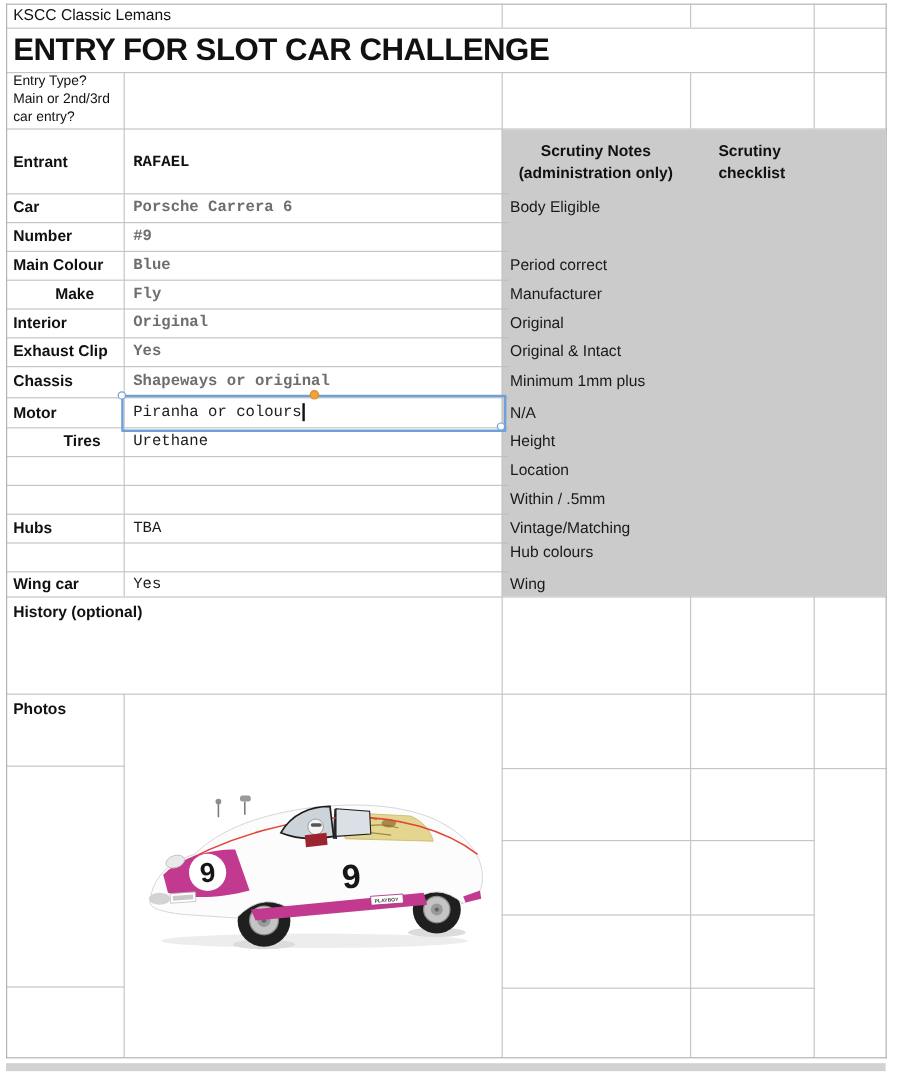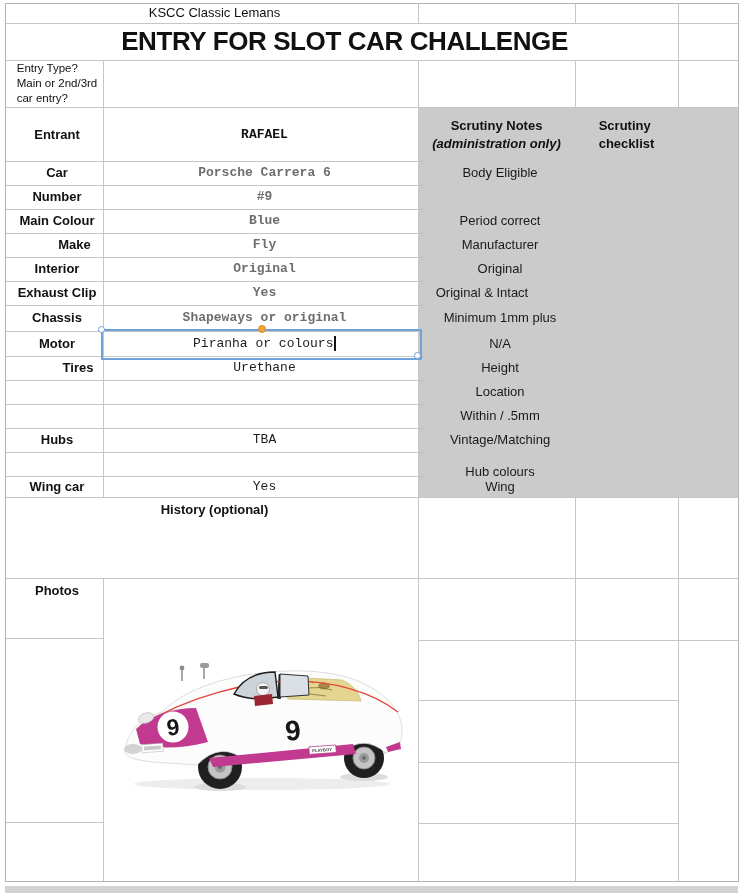--- a/index.html
+++ b/index.html
@@ -4,34 +4,34 @@
 <style>
   html,body{margin:0;padding:0;background:#ffffff;}
   .stage{position:relative;width:748px;height:893px;background:#ffffff;overflow:hidden;
          font-family:"Liberation Sans",sans-serif;color:#111;}
   .panel{position:absolute;background:#cbcbcb;z-index:1;}
   .hl,.vl{position:absolute;background:#c6c6c6;z-index:2;}
   .hl{height:1px;} .vl{width:1px;}
   .edge{background:#b3b3b3;}
   .tick{position:absolute;background:#bdbdbd;height:1px;width:5px;z-index:3;}
   .c{position:absolute;display:flex;align-items:center;z-index:3;box-sizing:border-box;
-     font-size:13px;line-height:1.2;justify-content:center;}
+     font-size:13px;line-height:1.2;}
   .lab{font-weight:bold;padding-left:6px;}
   .mono{font-family:"Liberation Mono","DejaVu Sans Mono",monospace;padding-left:8px;}
   .v-gray{color:#6e6e6e;font-weight:bold;}
   .v-dark{color:#1c1c1c;font-weight:normal;}
   .v-black-bold{color:#111;font-weight:bold;}
   .small{font-size:11.5px;line-height:1.3;}
   .preline{white-space:pre-line;}
   .top-align{align-items:flex-start;padding-top:5px;}
   .center{justify-content:center;text-align:center;}
   .title{font-size:26px;font-weight:bold;letter-spacing:-0.4px;padding-left:6px;}
   .scr-item{font-weight:normal;color:#1a1a1a;padding-left:7px;}
   .scr-head{font-weight:bold;text-align:left;line-height:1.35;}
-  .scr-sub{font-style:italic;}
+  .scr-sub{}
   .sel{position:absolute;z-index:5;border:2px solid #6fa1d8;border-radius:1px;background:transparent;}
   .handle{position:absolute;width:7px;height:7px;border-radius:50%;background:#fff;
           border:1.5px solid #6fa1d8;box-sizing:border-box;z-index:6;}
   .handle-orange{position:absolute;width:8px;height:8px;border-radius:50%;background:#f0a33c;
           border:1px solid #d88d26;box-sizing:border-box;z-index:6;}
   .caret{display:inline-block;width:1.5px;height:15px;background:#111;margin-left:1px;vertical-align:-2px;}
   .strip{position:absolute;background:#d2d2d2;z-index:1;}
   svg text{font-family:"Liberation Sans",sans-serif;}
 </style>
 </head>
@@ -210,42 +210,42 @@
     </div>
   <div class="c scr-item" style="left:418px;top:209px;width:157px;height:24px;">
       <span>Period correct</span>
     </div>
   <div class="c scr-item" style="left:418px;top:233px;width:157px;height:24px;">
       <span>Manufacturer</span>
     </div>
   <div class="c scr-item" style="left:418px;top:257px;width:157px;height:24px;">
       <span>Original</span>
     </div>
-  <div class="c scr-item" style="left:400px;top:281px;width:157px;height:24px;">
+  <div class="c scr-item" style="left:418px;top:281px;width:157px;height:24px;">
       <span>Original &amp; Intact</span>
     </div>
   <div class="c scr-item" style="left:418px;top:305px;width:157px;height:26px;">
       <span>Minimum 1mm plus</span>
     </div>
   <div class="c scr-item" style="left:418px;top:331px;width:157px;height:25px;">
       <span>N/A</span>
     </div>
   <div class="c scr-item" style="left:418px;top:356px;width:157px;height:24px;">
       <span>Height</span>
     </div>
   <div class="c scr-item" style="left:418px;top:380px;width:157px;height:24px;">
       <span>Location</span>
     </div>
   <div class="c scr-item" style="left:418px;top:404px;width:157px;height:24px;">
       <span>Within / .5mm</span>
     </div>
   <div class="c scr-item" style="left:418px;top:428px;width:157px;height:24px;">
       <span>Vintage/Matching</span>
     </div>
-  <div class="c scr-item" style="left:418px;top:460px;width:157px;height:24px;">
+  <div class="c scr-item" style="left:418px;top:448px;width:157px;height:24px;">
       <span>Hub colours</span>
     </div>
   <div class="c scr-item" style="left:418px;top:476px;width:157px;height:21px;">
       <span>Wing</span>
     </div>
 
   <div class="c lab top-align" style="left:5px;top:497px;width:413px;height:81px;">
     <span>History (optional)</span>
   </div>
   <div class="c lab top-align" style="left:5px;top:578px;width:98px;height:60px;">

